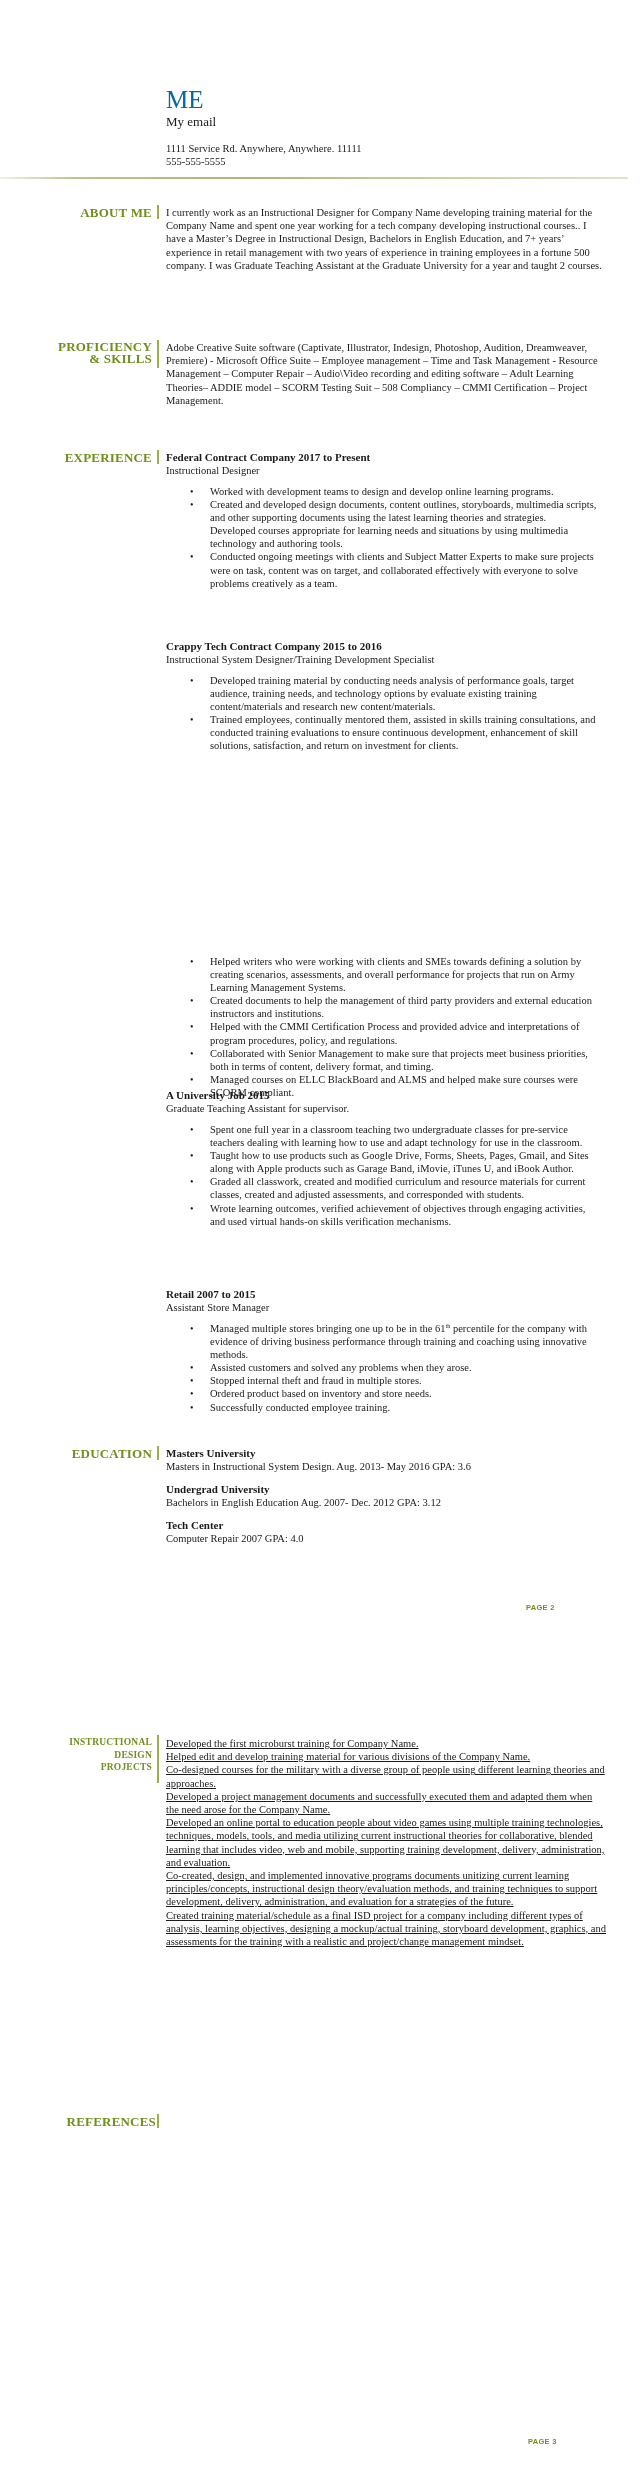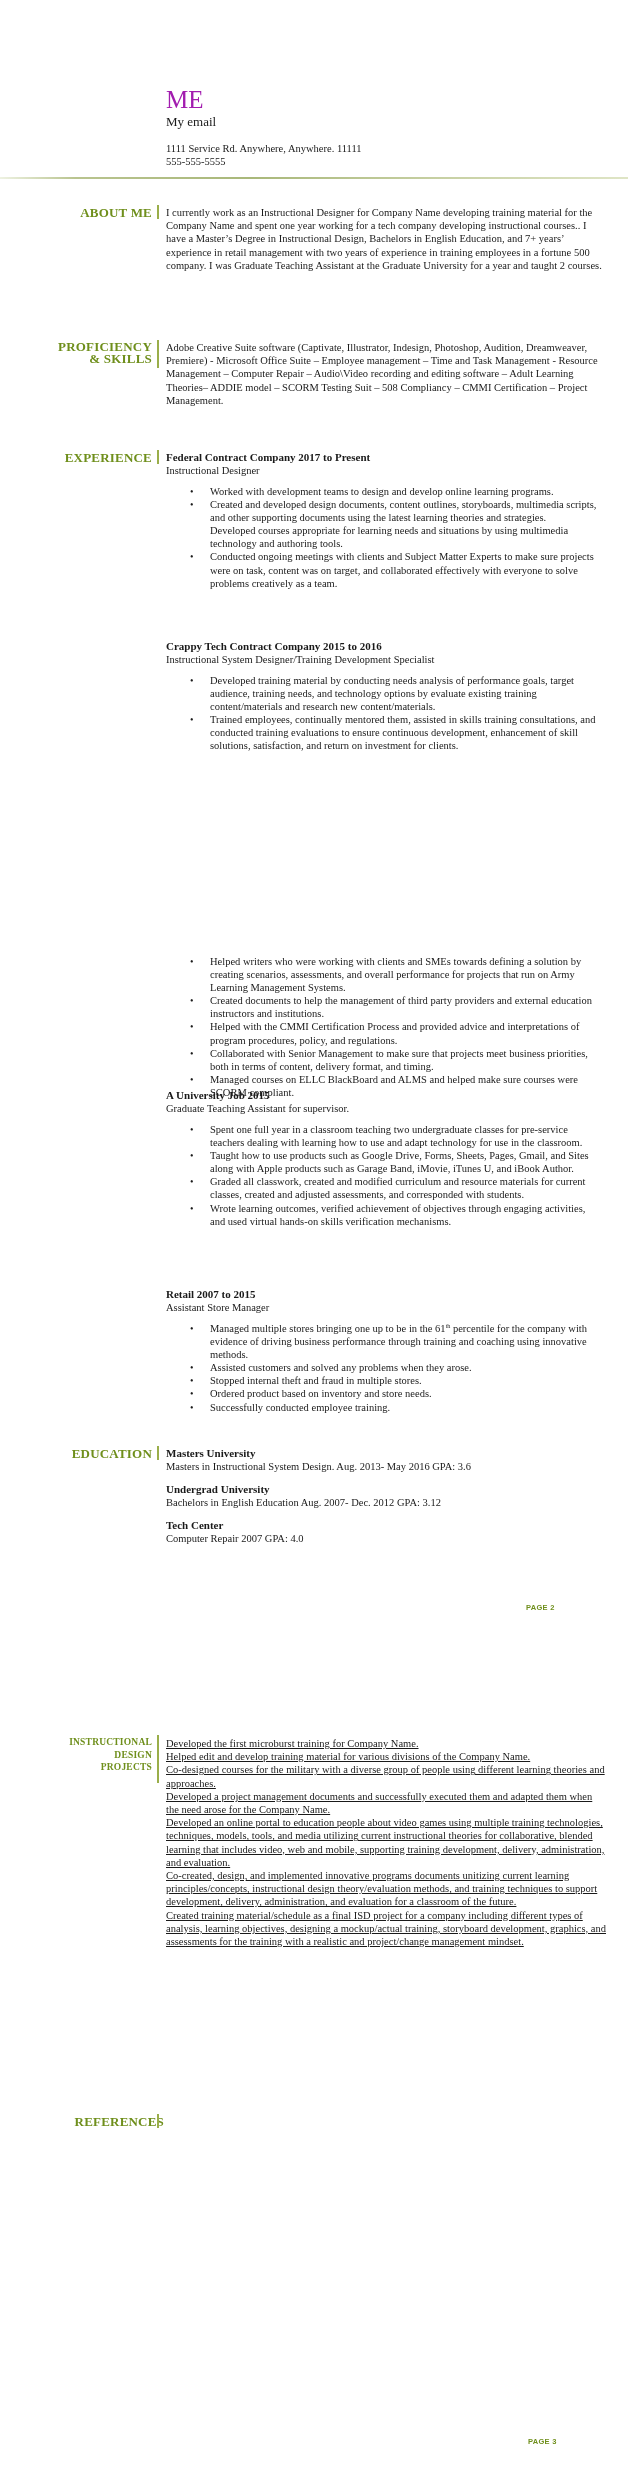--- a/index.html
+++ b/index.html
@@ -1,19 +1,19 @@
 <!DOCTYPE html>
 <html><head>
   <meta charset="utf-8">
   <style>
     html, body { margin:0; padding:0; background:#ffffff; }
     body { width:640px; height:2485px; position:relative; overflow:hidden;
            font-family:"Liberation Serif", "DejaVu Serif", serif; color:#1a1a1a; }
     .abs { position:absolute; }
-    .name { left:166px; top:86px; font-size:25px; line-height:28px; color:#a21caf; }
+    .name { left:166px; top:86px; font-size:25px; line-height:28px; color:#0369a1; }
     .email { left:166px; top:114px; font-size:13px; line-height:16px; }
     .addr { left:166px; top:142px; font-size:10.5px; line-height:13px; }
     .rule { left:0; top:177px; width:628px; height:2px;
             background:linear-gradient(90deg,#eef2e2 0%,#b9c48f 12%,#a9b87a 40%,#c7d0a3 70%,#dfe5c6 100%); }
     .label { width:112px; text-align:right; color:#6f8f1c; font-weight:bold;
              font-size:13px; line-height:12px; letter-spacing:0.2px; }
     .bar { width:1.5px; background:#9aae4a; }
     .body { left:166px; width:440px; font-size:10.5px; line-height:13.2px; }
     .body p { margin:0; }
     .job-title { font-weight:bold; font-size:11px; line-height:13px; }
@@ -129,20 +129,20 @@
   <div>DESIGN</div>
   <div>PROJECTS</div>
 </div>
 <div class="abs bar" style="left:157px; top:1735px; height:48px;"></div>
 <div class="abs body" style="top:1737px;">
   <p class="para">Developed the first microburst training for Company Name.</p>
   <p class="para">Helped edit and develop training material for various divisions of the Company Name.</p>
   <p class="para">Co-designed courses for the military with a diverse group of people using different learning theories and approaches.</p>
   <p class="para">Developed a project management documents and successfully executed them and adapted them when the need arose for the Company Name.</p>
   <p class="para">Developed an online portal to education people about video games using multiple training technologies, techniques, models, tools, and media utilizing current instructional theories for collaborative, blended learning that includes video, web and mobile, supporting training development, delivery, administration, and evaluation.</p>
-  <p class="para">Co-created, design, and implemented innovative programs documents unitizing current learning principles/concepts, instructional design theory/evaluation methods, and training techniques to support development, delivery, administration, and evaluation for a classroom of the future.</p>
+  <p class="para">Co-created, design, and implemented innovative programs documents unitizing current learning principles/concepts, instructional design theory/evaluation methods, and training techniques to support development, delivery, administration, and evaluation for a strategies of the future.</p>
   <p class="para">Created training material/schedule as a final ISD project for a company including different types of analysis, learning objectives, designing a mockup/actual training, storyboard development, graphics, and assessments for the training with a realistic and project/change management mindset.</p>
 </div>
 
-<div class="abs label" style="left:52px; top:2116px;">REFERENCES</div>
+<div class="abs label" style="left:44px; top:2116px;">REFERENCES</div>
 <div class="abs bar" style="left:157px; top:2114px; height:14px;"></div>
 
 <div class="abs pagemark" style="left:528px; top:2437px;">PAGE 3</div>
 
 </body></html>

